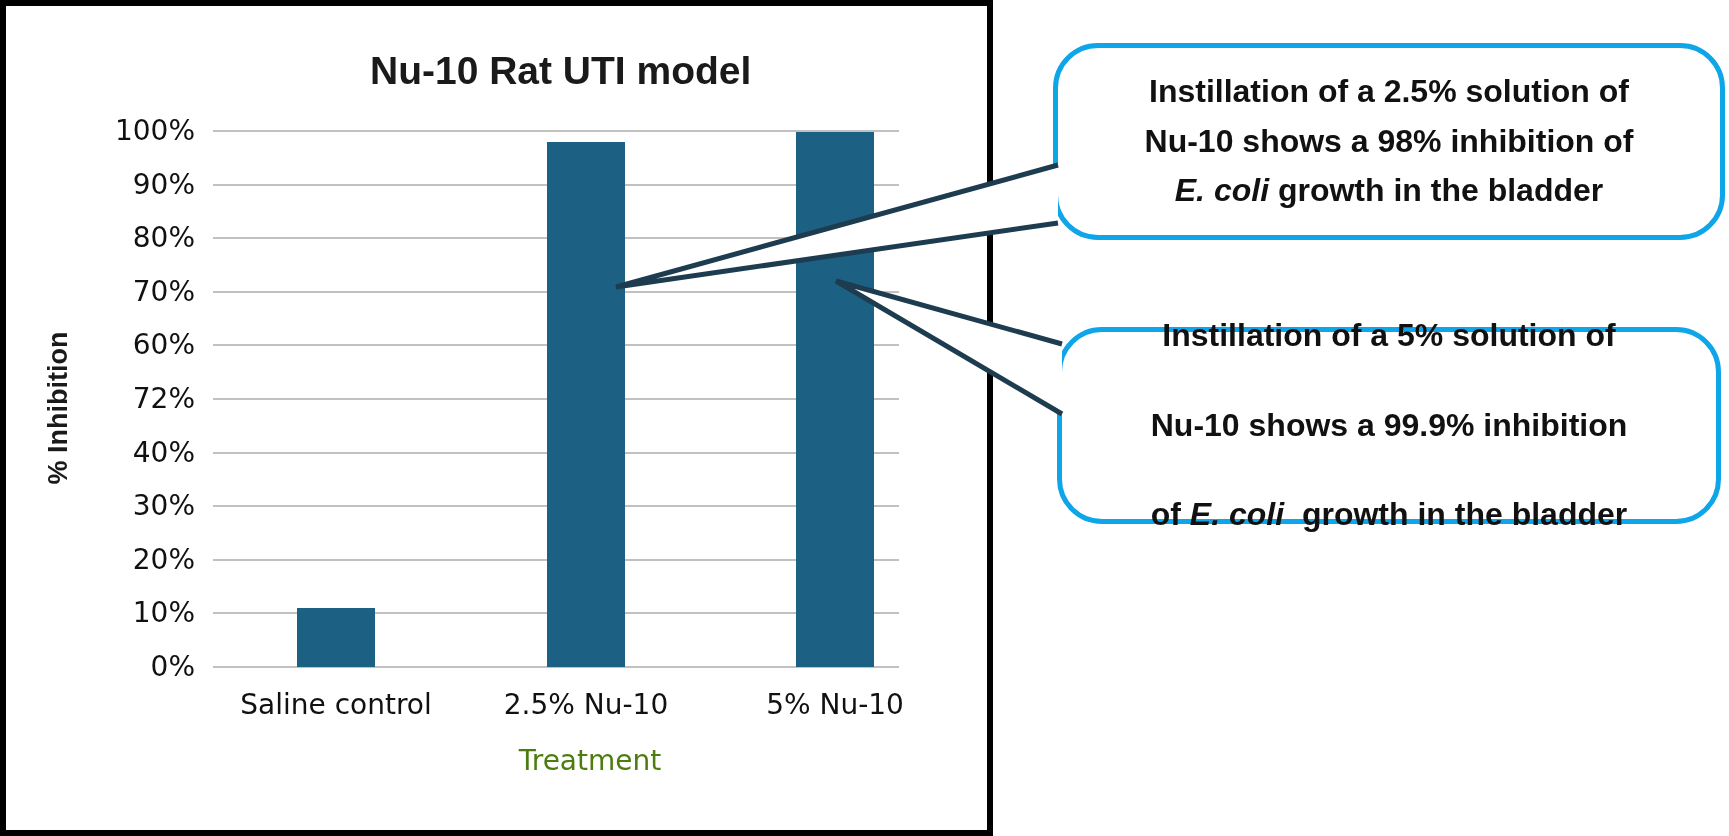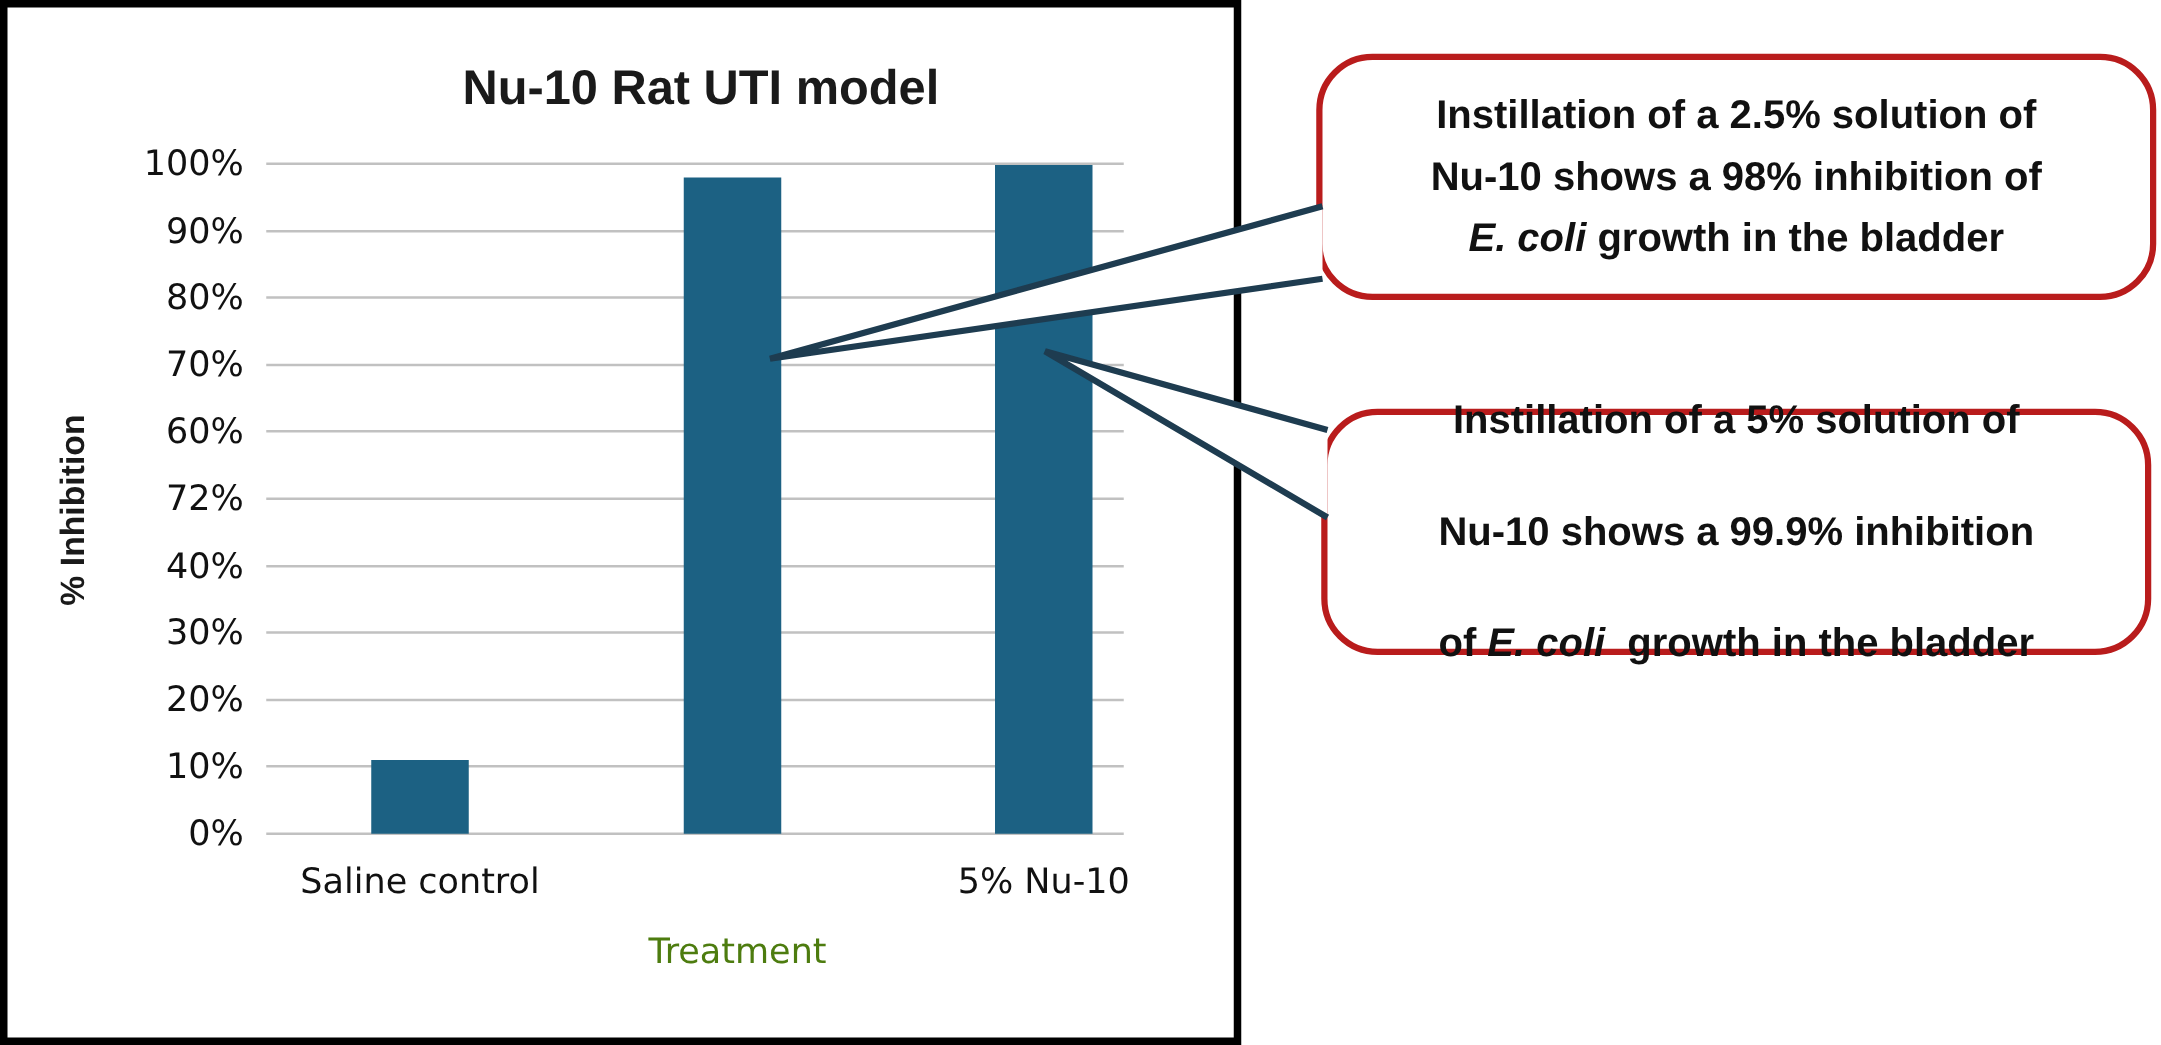--- a/index.html
+++ b/index.html
@@ -44,21 +44,21 @@
   
   .cat-label{
     position:absolute;top:688px;width:260px;text-align:center;
     font-size:28px;color:#111111;font-family:"DejaVu Sans",sans-serif;
   }
   .cat-0{left:206px;}
   .cat-1{left:456px;}
   .cat-2{left:705px;}
   
   .callout{
-    position:absolute;background:#ffffff;border:5px solid #b91c1c;
+    position:absolute;background:#ffffff;border:5px solid #0ea5e9;
     border-radius:45px;display:flex;flex-direction:column;justify-content:center;
     text-align:center;font-weight:bold;font-size:32px;color:#111111;
     line-height:1.55;z-index:3;
   }
   .callout .line{white-space:pre-wrap;}
   .callout i{font-style:italic;}
   .callout-1{left:1053px;top:43px;width:662px;height:187px;}
   .callout-2{left:1057px;top:327px;width:654px;height:187px;gap:40px;}
   
   .tails{position:absolute;left:0;top:0;z-index:4;pointer-events:none;}
@@ -95,20 +95,21 @@
       <div class="y-tick" style="top: 592.4px;">10%</div>
       <div class="gridline" style="top: 666px; background: rgb(193, 193, 193);"></div>
       <div class="y-tick" style="top: 646px;">0%</div>
     </div>
 
   <div class="bar" style="left: 297px; top: 608.04px; height: 58.96px; background: rgb(28, 97, 131);"></div>
   <div class="bar" style="left: 547px; top: 141.72px; height: 525.28px; background: rgb(28, 97, 131);"></div>
   <div class="bar" style="left: 796px; top: 131.536px; height: 535.464px; background: rgb(28, 97, 131);"></div>
 
   <div class="cat-label cat-0">Saline control</div>
+  <div class="cat-label cat-1">2.5% Nu-10</div>
   <div class="cat-label cat-2">5% Nu-10</div>
 
   <div class="x-axis-title">Treatment</div>
 
   <div class="chart-frame"></div>
 
   <div class="callout callout-1">
     <div class="line">Instillation of a 2.5% solution of</div>
     <div class="line">Nu-10 shows a 98% inhibition of</div>
     <div class="line"><span></span><i>E. coli</i><span> growth in the bladder</span></div>

